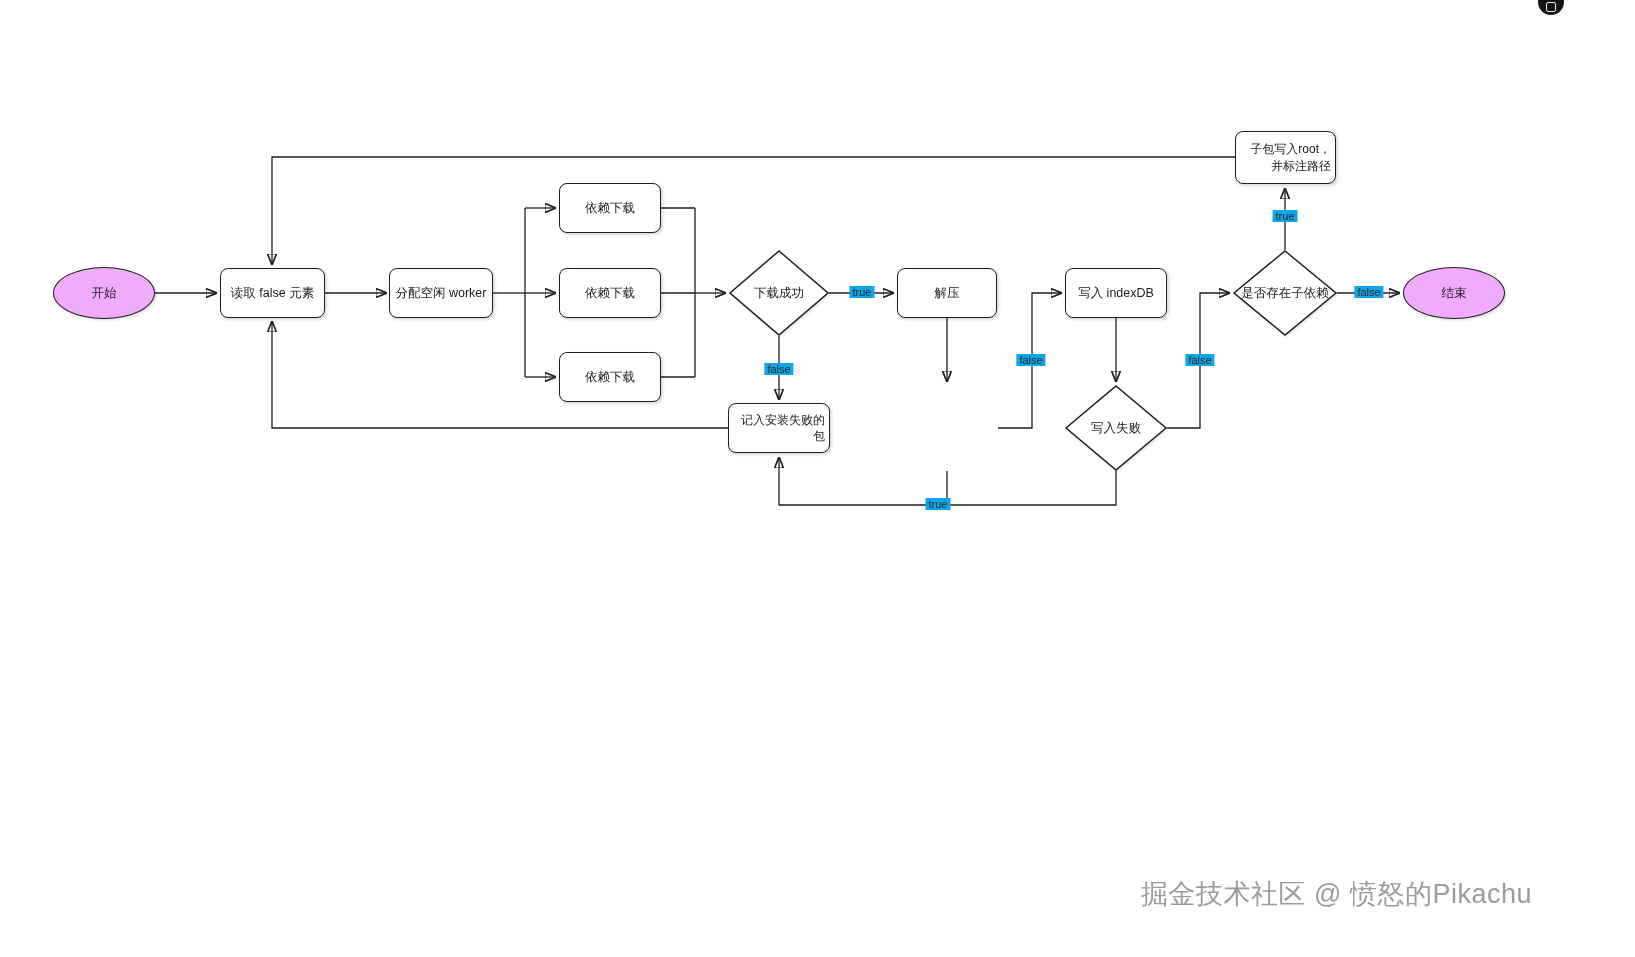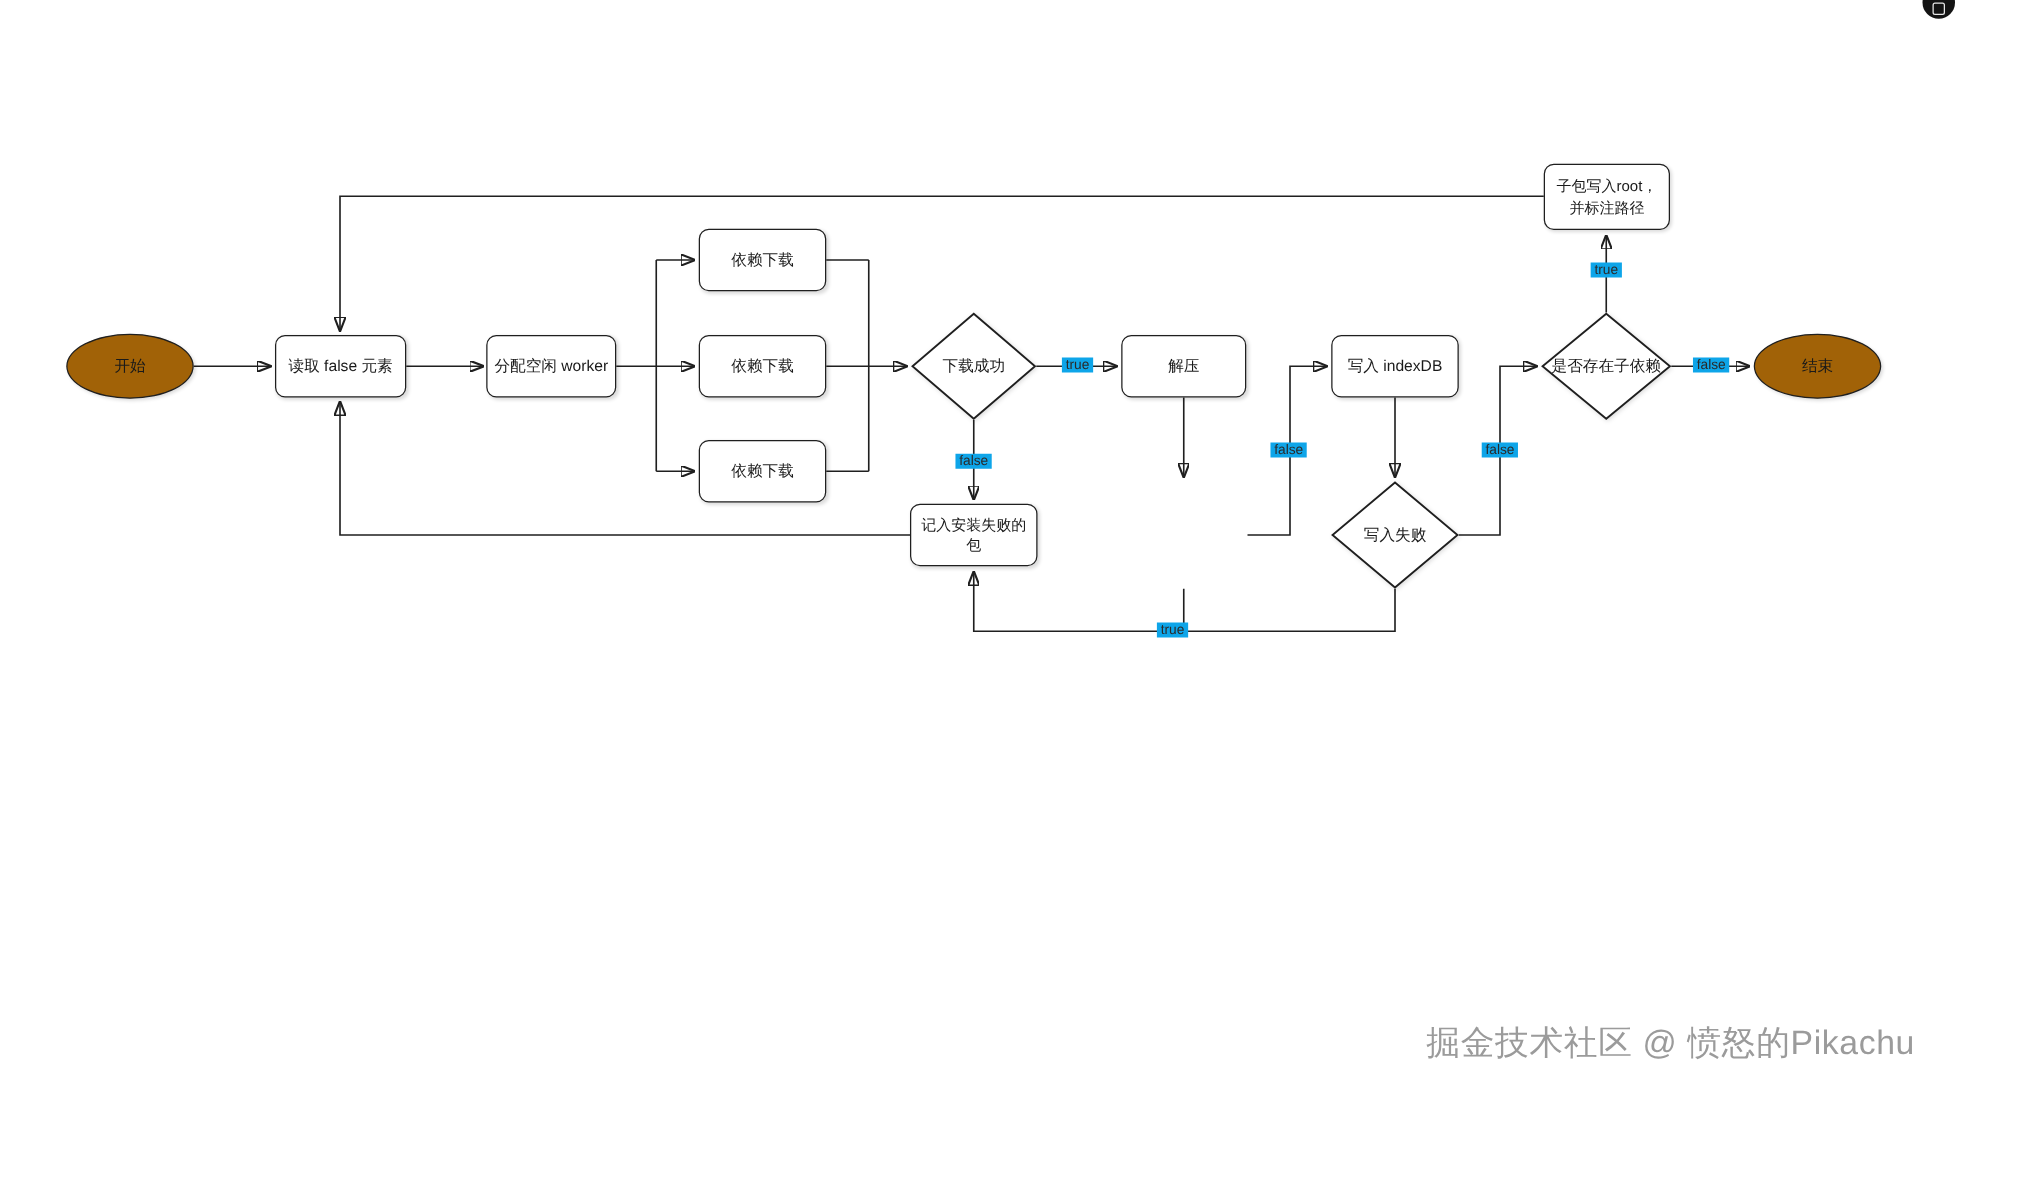--- a/index.html
+++ b/index.html
@@ -17,37 +17,38 @@
     position:absolute;
     display:flex;align-items:center;justify-content:center;
     box-sizing:border-box;
     font-size:12.5px;line-height:1.35;text-align:center;
     color:#1a1a1a;
   }
   .rect{
     background:#fff;border:1.5px solid #1f1f1f;border-radius:8px;
     box-shadow:1.5px 1.5px 3px rgba(0,0,0,.14);
     padding:2px 4px;
+    text-align:right;
   }
   .ellipse{
-    background:#a16207;border:1.5px solid #1f1f1f;border-radius:50%;
+    background:#f0abfc;border:1.5px solid #1f1f1f;border-radius:50%;
     box-shadow:1.5px 1.5px 3px rgba(0,0,0,.14);
   }
   .diamond{background:transparent;}
   .diamond svg{position:absolute;left:0;top:0;width:100%;height:100%;overflow:visible;
     filter:drop-shadow(1.5px 1.5px 1.5px rgba(0,0,0,.14));}
   .diamond polygon{fill:#ffffff;stroke:#1f1f1f;stroke-width:1.5;vector-effect:non-scaling-stroke;}
   .diamond span{position:relative;z-index:1;padding:0 4px;}
   .edge-label{
     position:absolute;transform:translate(-50%,-50%);
     background:#0ea5e9;padding:0 3px;
     font-size:11px;color:#2a2a2a;z-index:2;
   }
   .watermark{
-    position:absolute;right:103px;top:816px;
+    position:absolute;right:103px;top:876px;
     font-size:27px;color:#9b9b9b;letter-spacing:.5px;
     white-space:nowrap;
     text-align:right;
   }
   .corner-badge{
     position:absolute;left:1538px;top:-11px;width:26px;height:26px;
     border-radius:50%;background:#141414;
     display:flex;align-items:center;justify-content:center;
   }
   .corner-badge::after{

